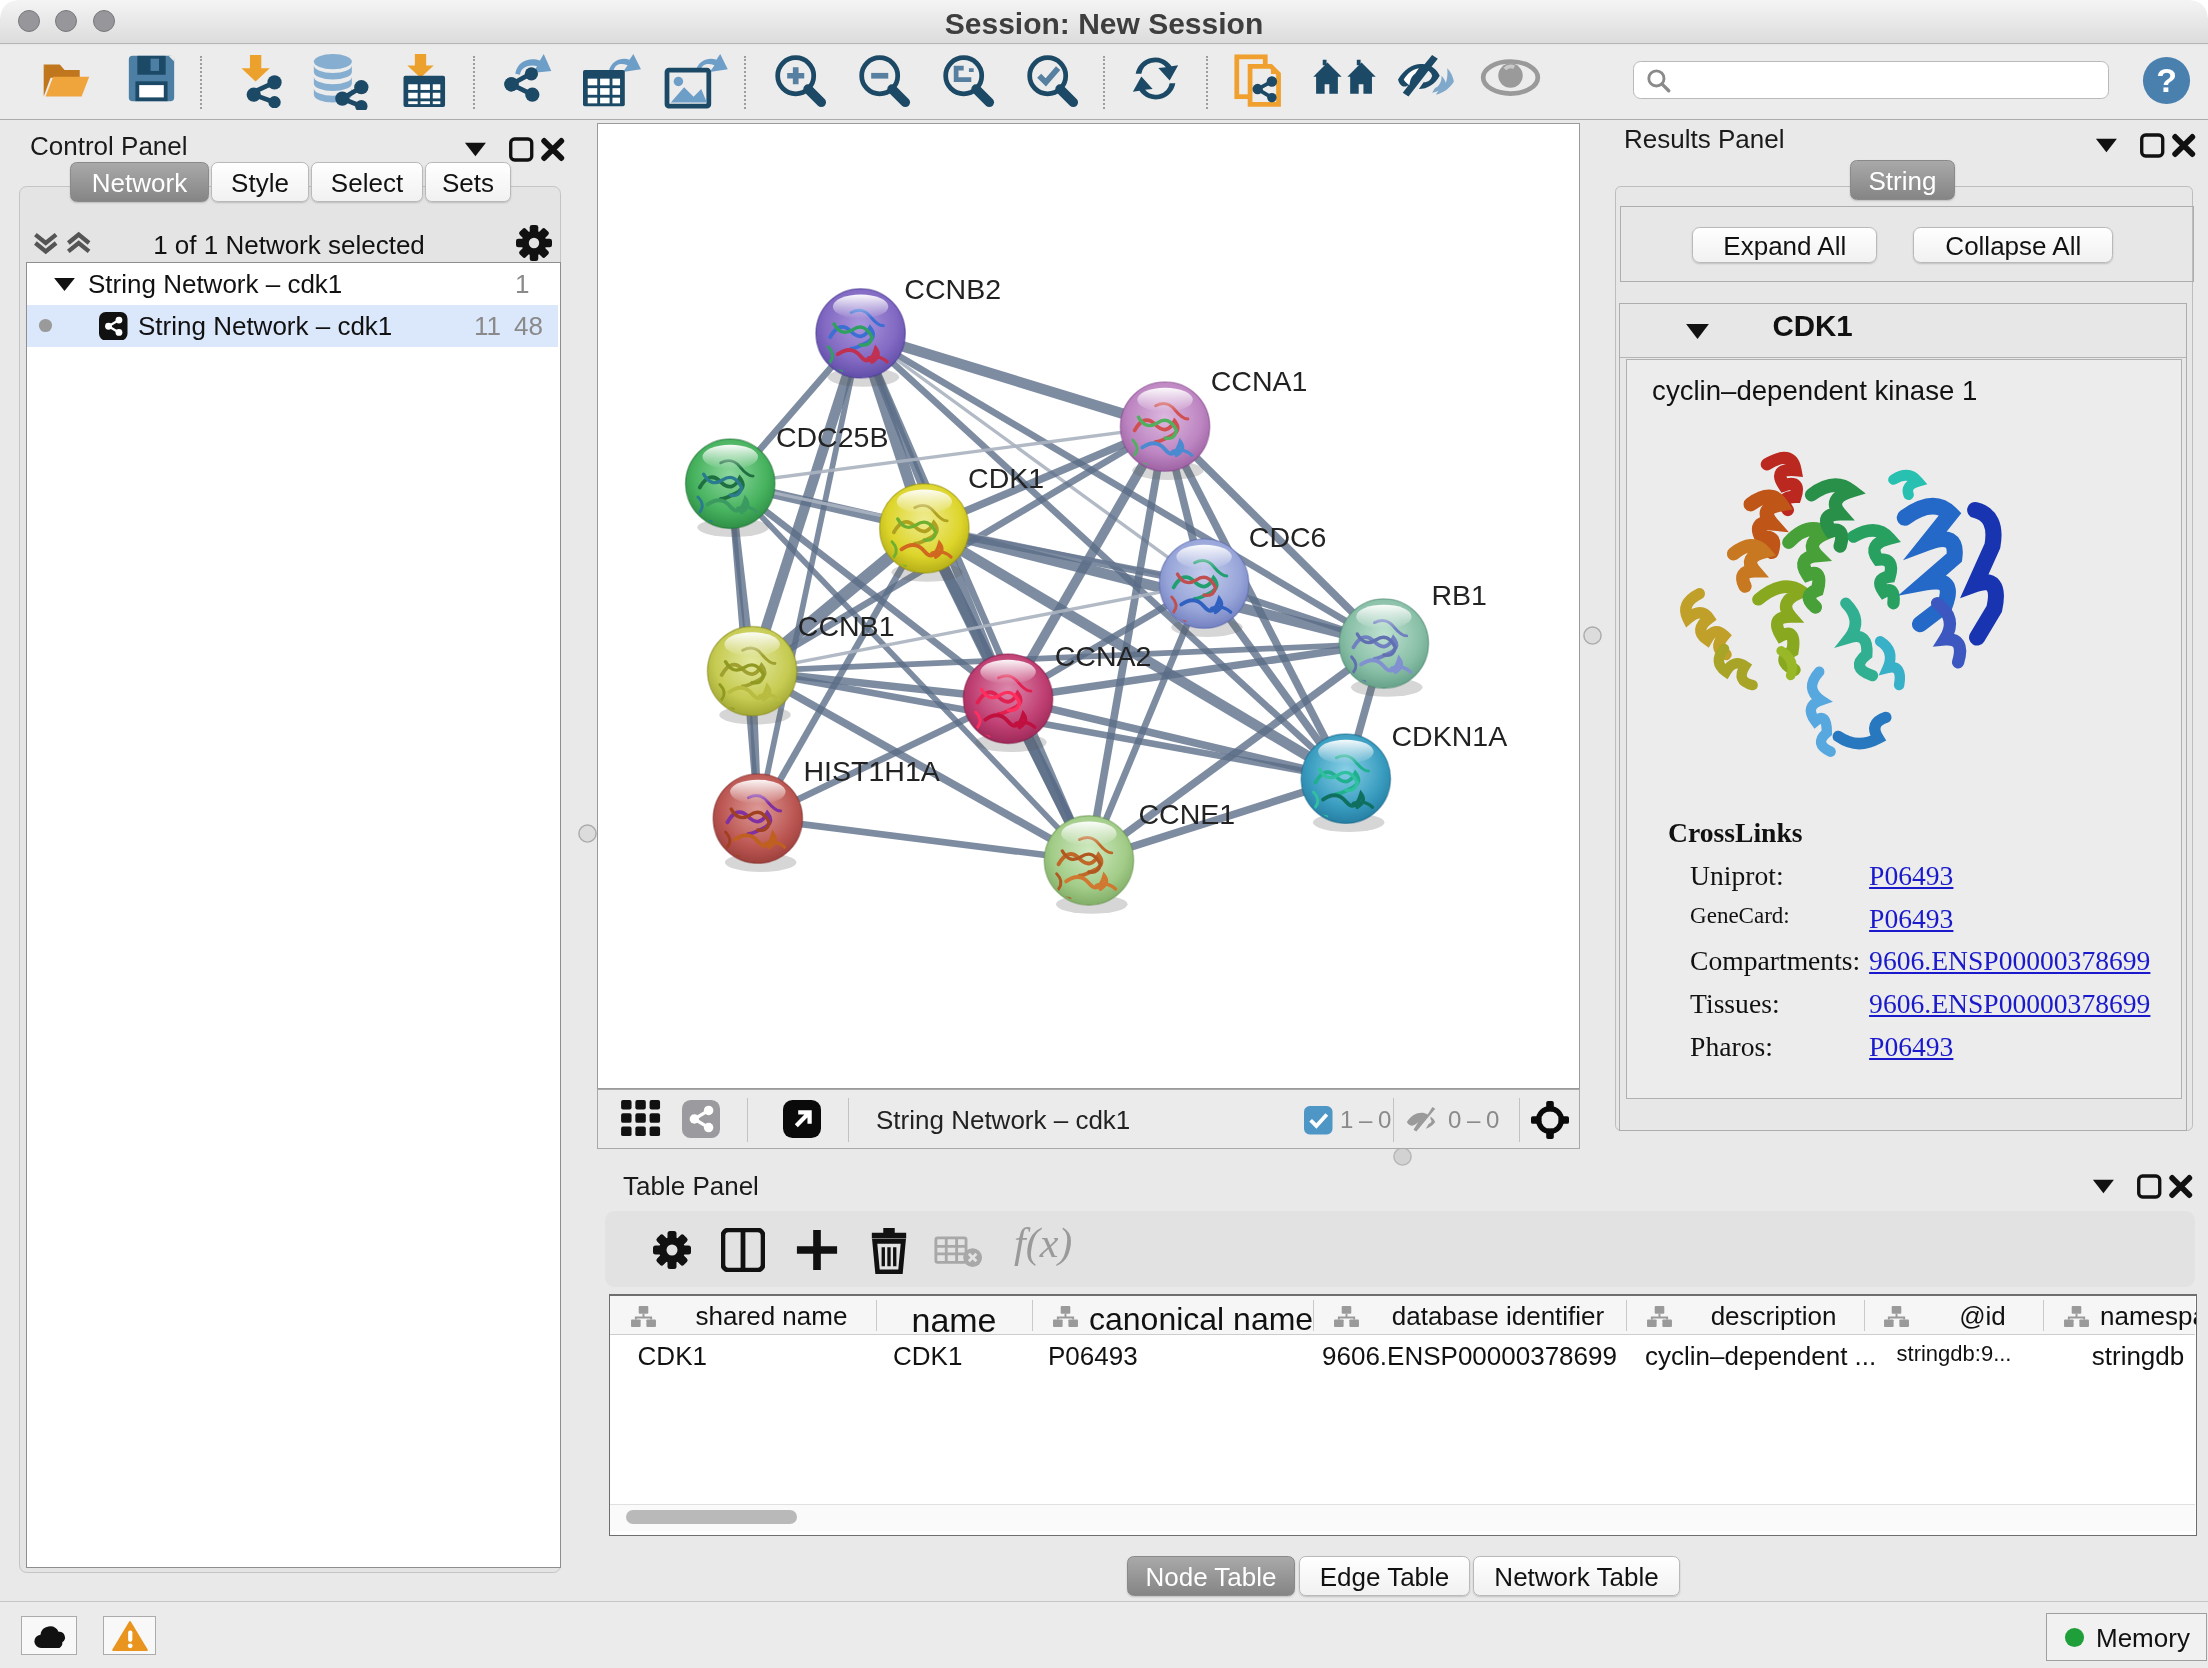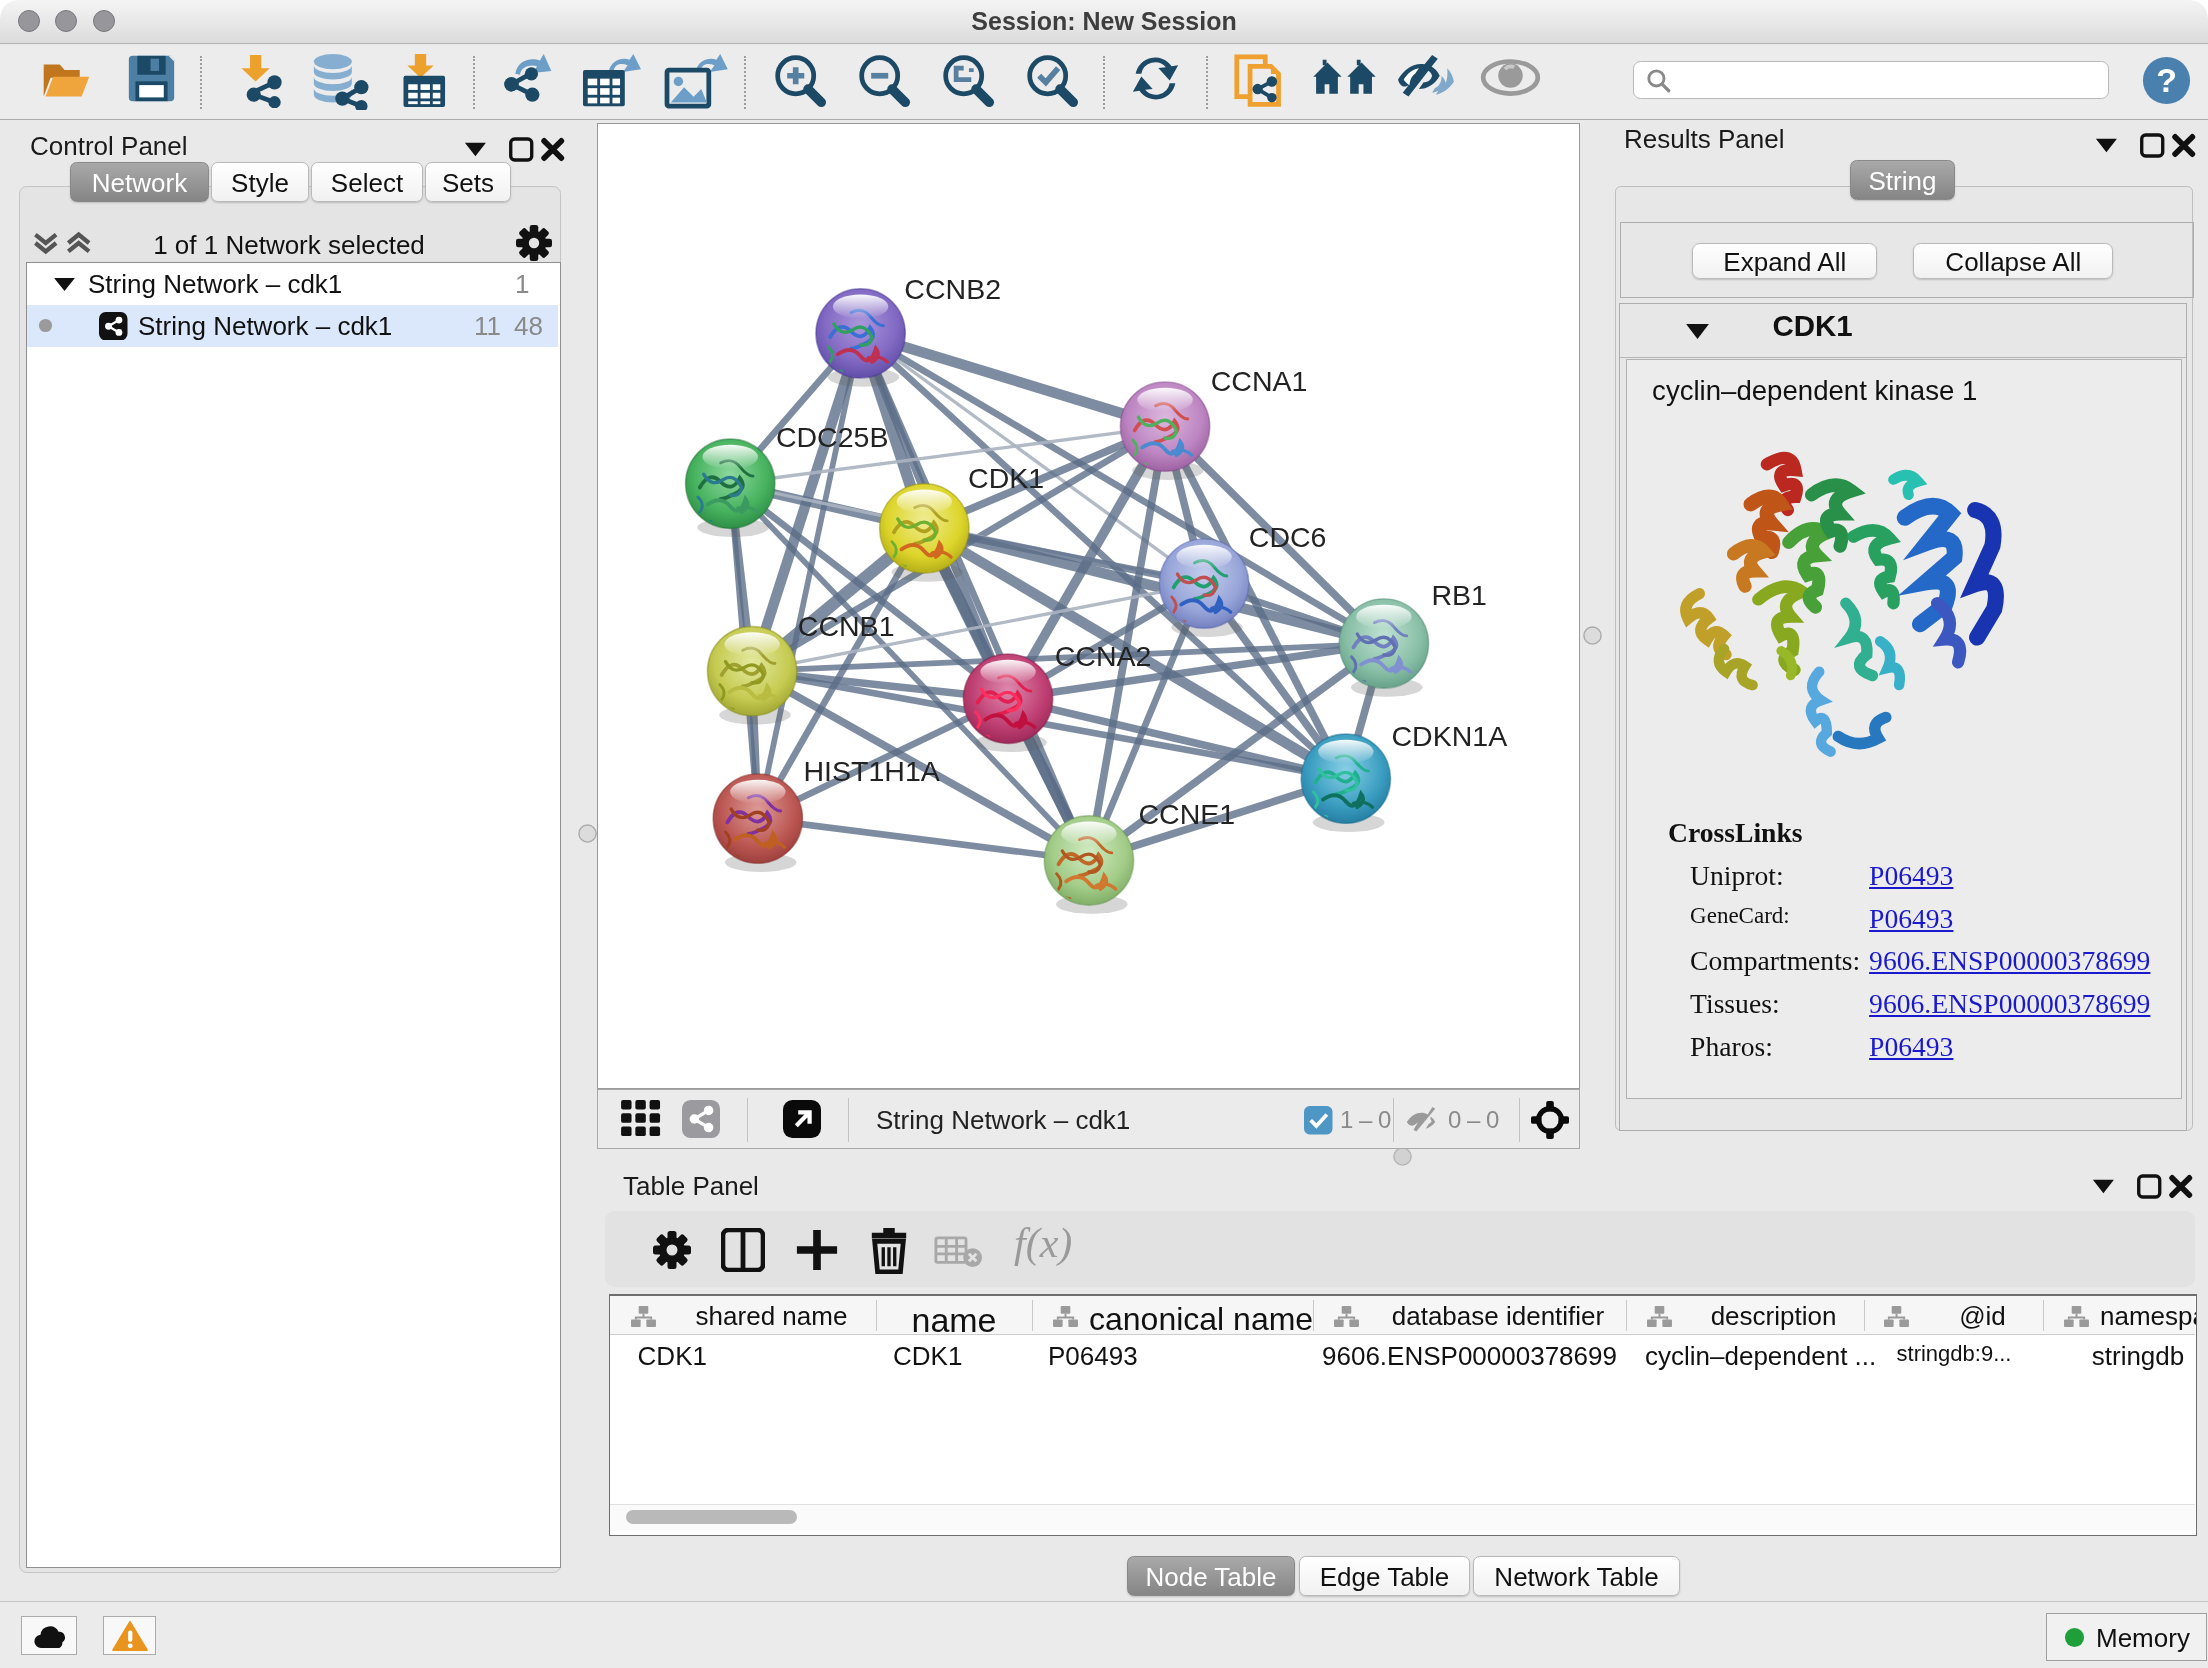--- a/index.html
+++ b/index.html
@@ -7,21 +7,21 @@
 body{font-family:"Liberation Sans",sans-serif;background:#e9e9e9;position:relative;}
 #titlebar{border-top-left-radius:15px;border-top-right-radius:15px;}
 .corner{position:absolute;z-index:50;width:17px;height:17px;top:0;}
 .abs{position:absolute;}
 
 #titlebar{position:absolute;left:0;top:0;width:2208px;height:44px;
   background:linear-gradient(#f4f4f4,#dcdcdc);border-bottom:1.9px solid #b4b4b4;}
 .tl{position:absolute;top:9.5px;width:22px;height:22px;border-radius:50%;
   background:#96969b;border:1.4px solid #77777c;}
 #wintitle{position:absolute;top:6.7px;left:0;width:2208px;text-align:center;
-  font-size:25px;font-weight:bold;color:#3e3e3e;}
+  font-size:30px;font-weight:bold;color:#3e3e3e;}
 
 #toolbar{position:absolute;left:0;top:46px;width:2208px;height:74px;background:#ececec;
   border-bottom:1.9px solid #ababab;}
 .tbi{position:absolute;top:6.7px;}
 .tsep{position:absolute;top:9.5px;width:0;height:53px;border-left:2.9px dotted #9d9d9d;}
 #searchbox{position:absolute;left:1633px;top:15px;width:476px;height:38px;background:#fff;
   border:1.9px solid #b9b9b9;border-radius:7.6px;}
 
 .ptitle{font-size:26px;color:#1a1a1a;}
 .tab{position:absolute;z-index:3;height:40px;border-radius:6.7px;font-size:26px;text-align:center;
@@ -626,21 +626,21 @@
 <div id="rpanel" class="abs" style="left:1607px;top:120px;width:601px;height:1041px;">
   <div class="ptitle abs" style="left:17px;top:4px;">Results Panel</div>
   <svg class="abs" style="left:487px;top:13.3px" width="105" height="25" viewBox="0 0 110 26">
     <path d="M2 6 L24 6 L13 20 z" fill="#111"></path>
     <rect x="50" y="2" width="22" height="22" rx="4" fill="none" stroke="#111" stroke-width="3.5"></rect>
     <path d="M85 4 L103 22 M103 4 L85 22" stroke="#111" stroke-width="6" stroke-linecap="round"></path>
   </svg>
   <div class="abs" style="left:7.6px;top:66px;width:578px;height:945px;background:#e7e7e7;border:1px solid #bdbdbd;border-radius:5.7px;"></div>
   <div class="tab tabsel" style="left:243px;top:40px;width:105px;line-height:40px;">String</div>
 
-  <div class="abs" style="left:13.3px;top:102px;width:574px;height:76px;border:1px solid #adadad;">
+  <div class="abs" style="left:13.3px;top:86px;width:574px;height:76px;border:1px solid #adadad;">
     <div class="tab" style="left:71px;top:20px;width:185px;height:36px;line-height:36px;border-radius:7.6px;">Expand All</div>
     <div class="tab" style="left:292px;top:20px;width:200px;height:36px;line-height:36px;border-radius:7.6px;">Collapse All</div>
   </div>
 
   <div class="abs" style="left:12.4px;top:183px;width:568px;height:828px;border:1px solid #adadad;">
     <svg class="abs" style="left:65px;top:18px" width="25" height="19" viewBox="0 0 26 20">
         <path d="M1 2 L25 2 L13 18 z" fill="#111"></path>
       </svg>
     <div class="abs" style="left:152px;top:4.8px;font-size:29.5px;font-weight:bold;color:#111;">CDK1</div>
     <div class="abs" style="left:0;top:53px;width:566px;border-top:1px solid #b5b5b5;"></div>

